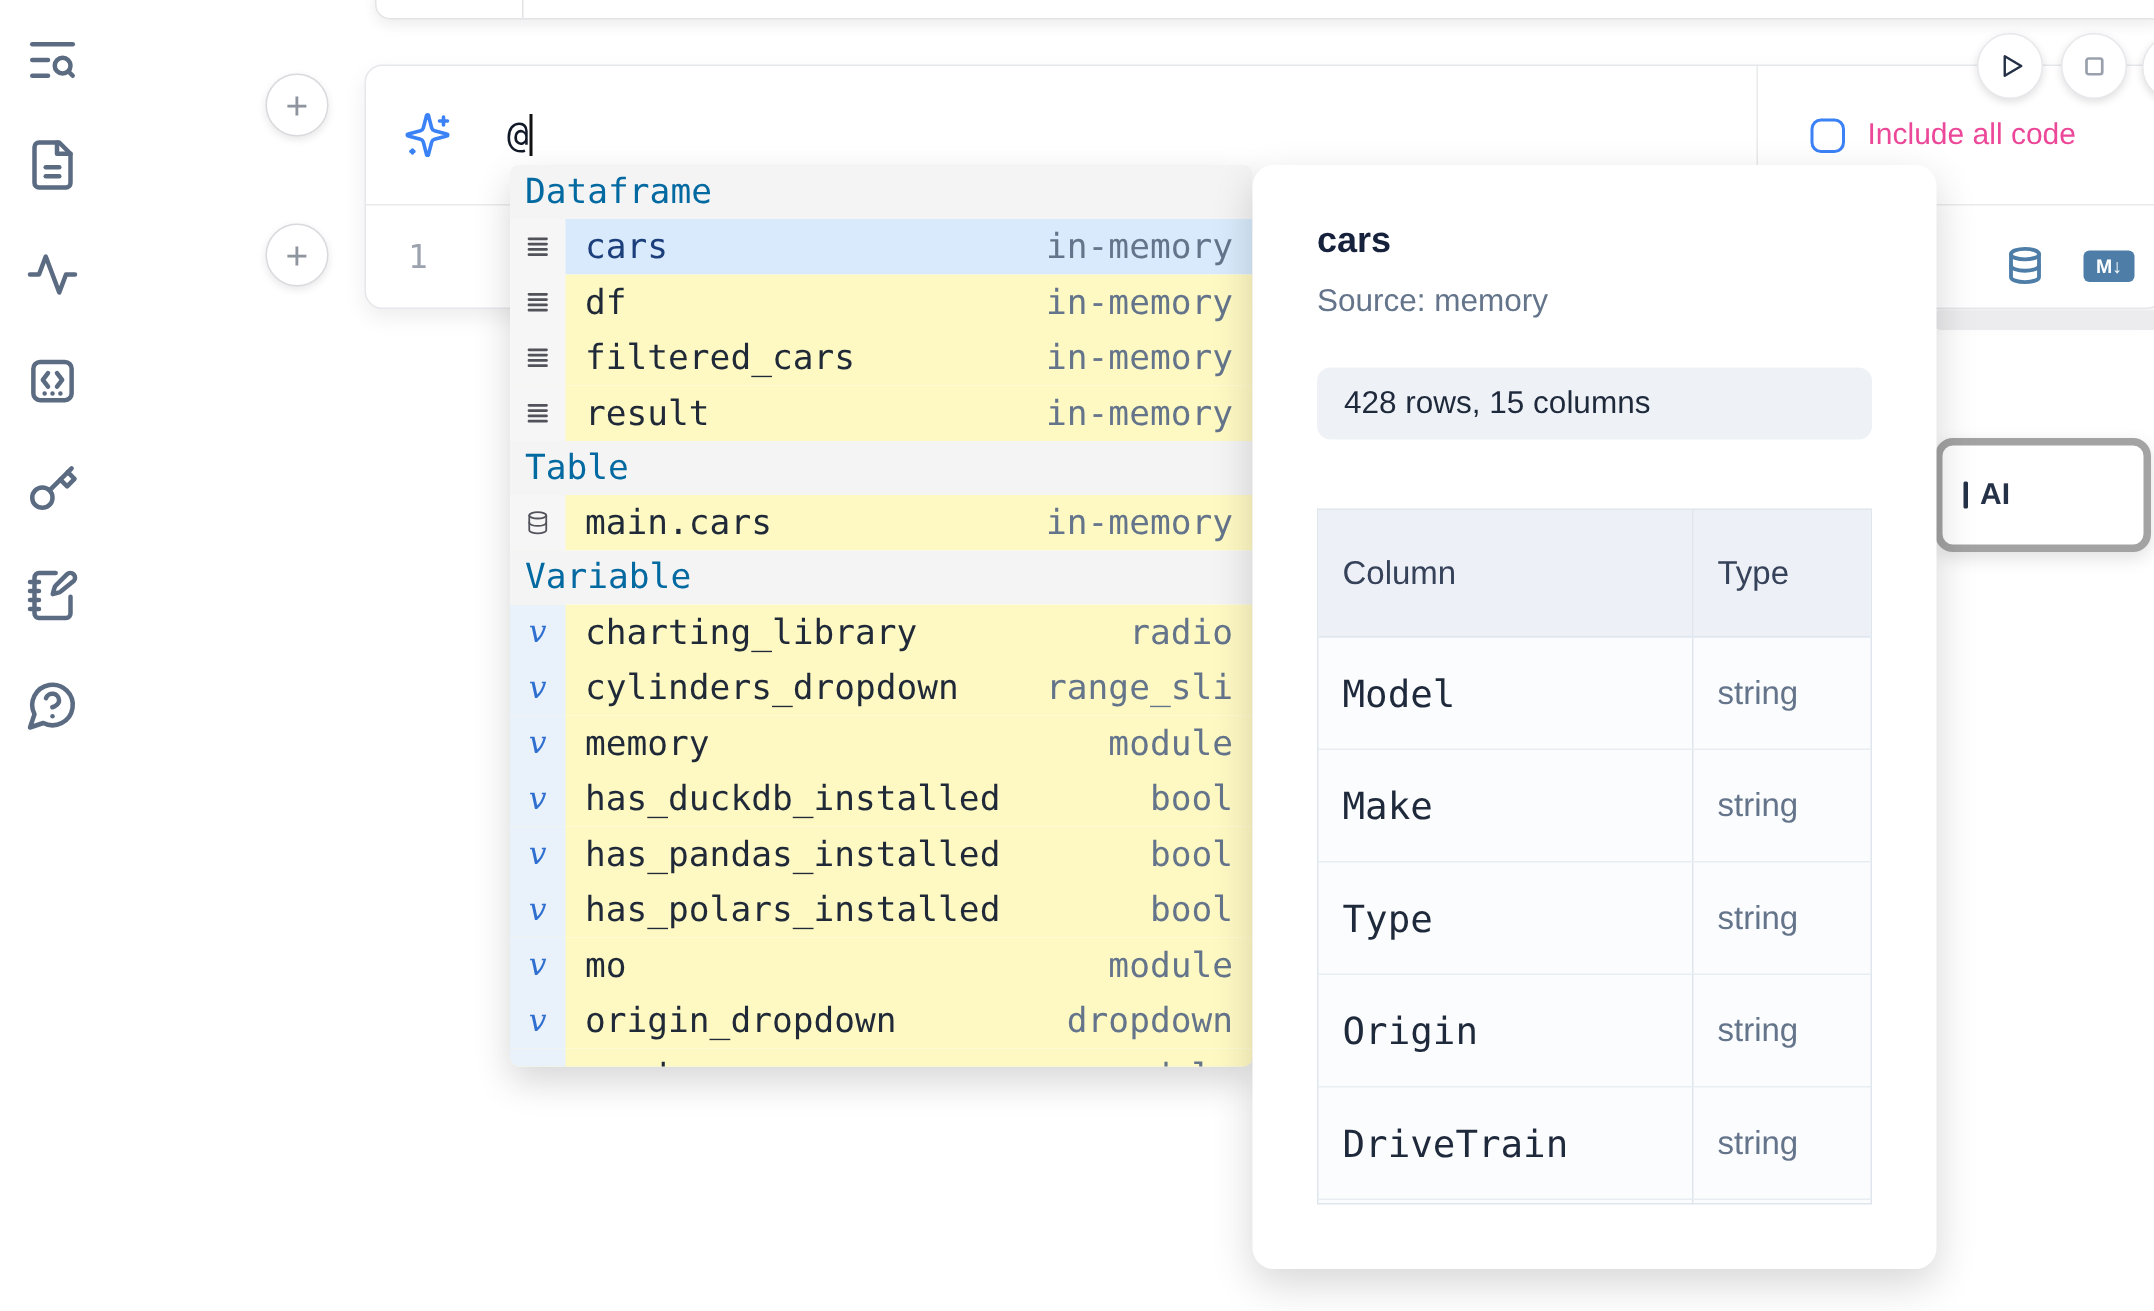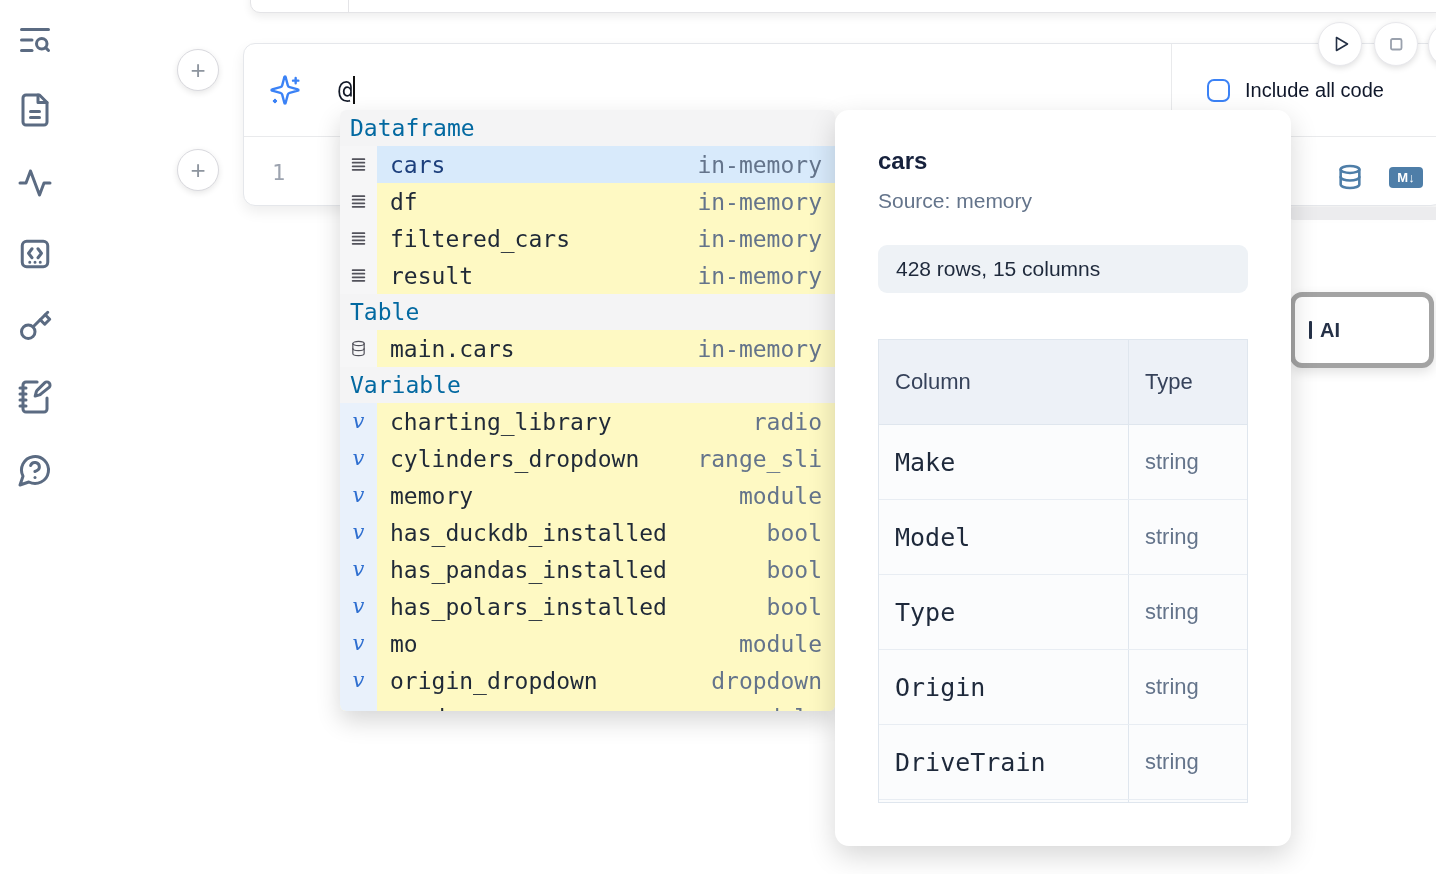--- a/index.html
+++ b/index.html
@@ -22,21 +22,21 @@
   .cell{position:absolute;left:243px;top:43px;width:1200px;height:163px;background:#fff;
     border:1px solid #e5e7eb;border-radius:12px;box-shadow:0 6px 14px rgba(0,0,0,.07);z-index:1;box-sizing:border-box;}
   .prompt-row{height:92px;border-bottom:1px solid #e9eaec;display:flex;align-items:center;position:relative;}
   .sparkles-icon{margin-left:25px;width:32px;height:32px;color:var(--accent-blue,#3b82f6);}
   .sparkles-icon svg{width:32px;height:32px;fill:none;stroke:currentColor;stroke-width:1.8;stroke-linecap:round;stroke-linejoin:round;}
   .prompt-text{margin-left:37px;font-family:"DejaVu Sans Mono",monospace;font-size:24px;color:#111827;display:flex;align-items:center;}
   .caret{display:inline-block;width:2px;height:28px;background:#111;margin-left:1px;}
   .prompt-divider{position:absolute;left:927px;top:0;bottom:0;width:1px;background:#e9eaec;}
   .include-area{position:absolute;left:963px;top:0;bottom:0;display:flex;align-items:center;gap:15px;}
   .checkbox{width:23px;height:23px;border:2px solid var(--accent-blue,#3b82f6);border-radius:7px;background:#fff;box-sizing:border-box;cursor:pointer;}
-  .include-label{font-size:20px;color:#0f172a;white-space:nowrap;}
+  .include-label{font-size:20px;color:#ec4899;white-space:nowrap;}
   .code-row{height:69px;position:relative;}
   .line-number{position:absolute;left:28px;top:50%;transform:translateY(-50%);
     font-family:"DejaVu Sans Mono",monospace;font-size:22px;color:#9ca3af;}
   .db-btn{position:absolute;right:78px;top:26px;width:28px;height:28px;color:var(--steel-blue,#4e7ea8);cursor:pointer;}
   .db-btn svg{width:28px;height:28px;fill:none;stroke:currentColor;stroke-width:2.2;stroke-linecap:round;}
   .md-badge{position:absolute;right:19px;top:30px;width:34px;height:21px;background:var(--steel-blue,#4e7ea8);
     color:#fff;border-radius:4px;font-size:13px;font-weight:bold;display:flex;align-items:center;justify-content:center;cursor:pointer;}
 
   
   .circle-btn{position:absolute;width:44px;height:44px;border-radius:50%;background:#fff;border:1px solid #e8e8ec;
@@ -318,25 +318,25 @@
   <div class="pv-tablewrap">
     <table>
       <thead>
         <tr>
           <th>Column</th>
           <th>Type</th>
         </tr>
       </thead>
       <tbody id="schema-body">
           <tr>
+            <td class="td-name">Model</td>
+            <td class="td-type">string</td>
+          </tr>
+          <tr>
             <td class="td-name">Make</td>
-            <td class="td-type">string</td>
-          </tr>
-          <tr>
-            <td class="td-name">Model</td>
             <td class="td-type">string</td>
           </tr>
           <tr>
             <td class="td-name">Type</td>
             <td class="td-type">string</td>
           </tr>
           <tr>
             <td class="td-name">Origin</td>
             <td class="td-type">string</td>
           </tr>

